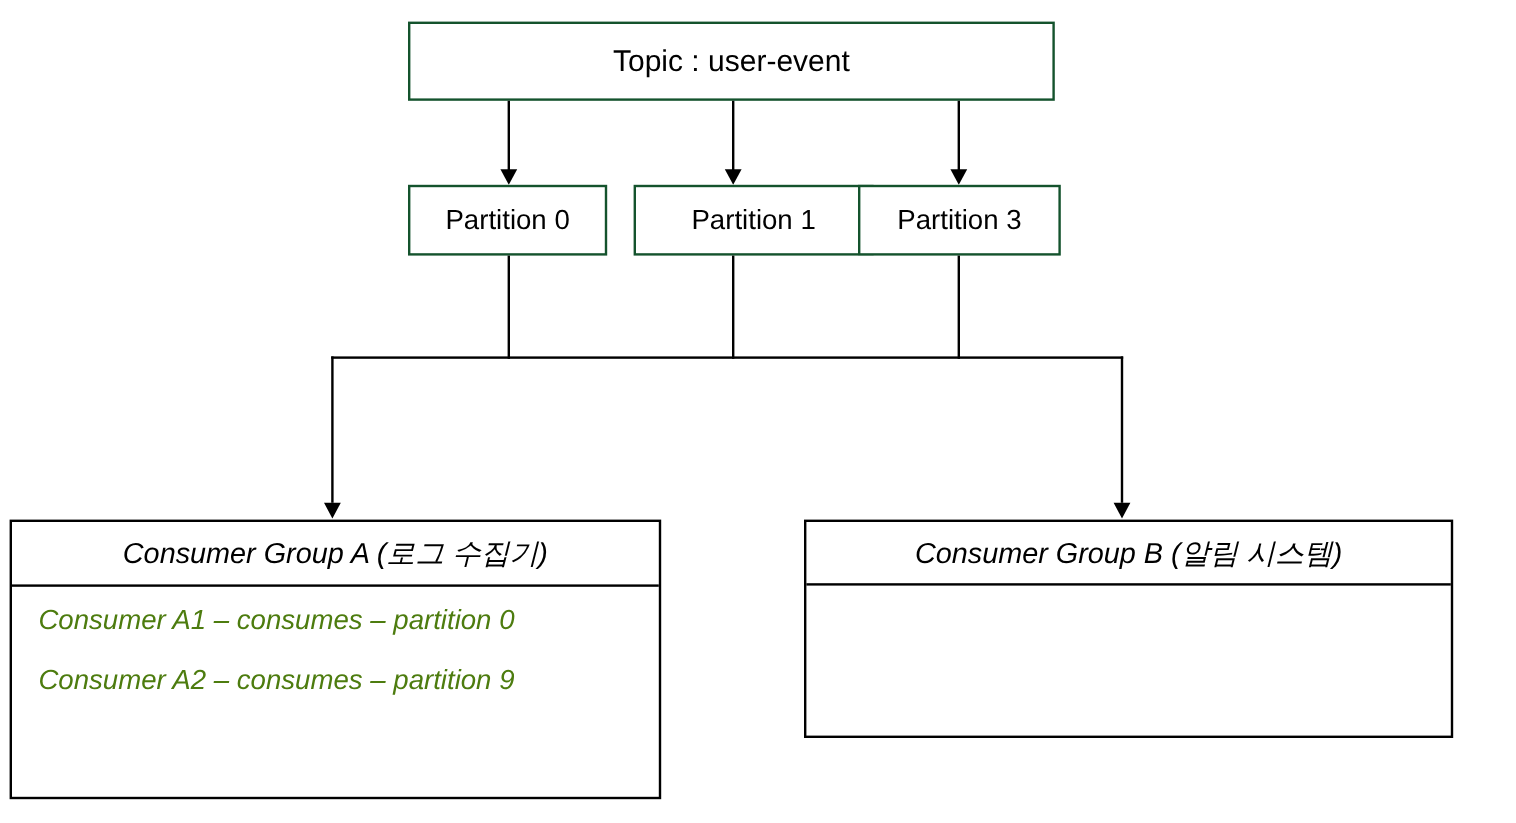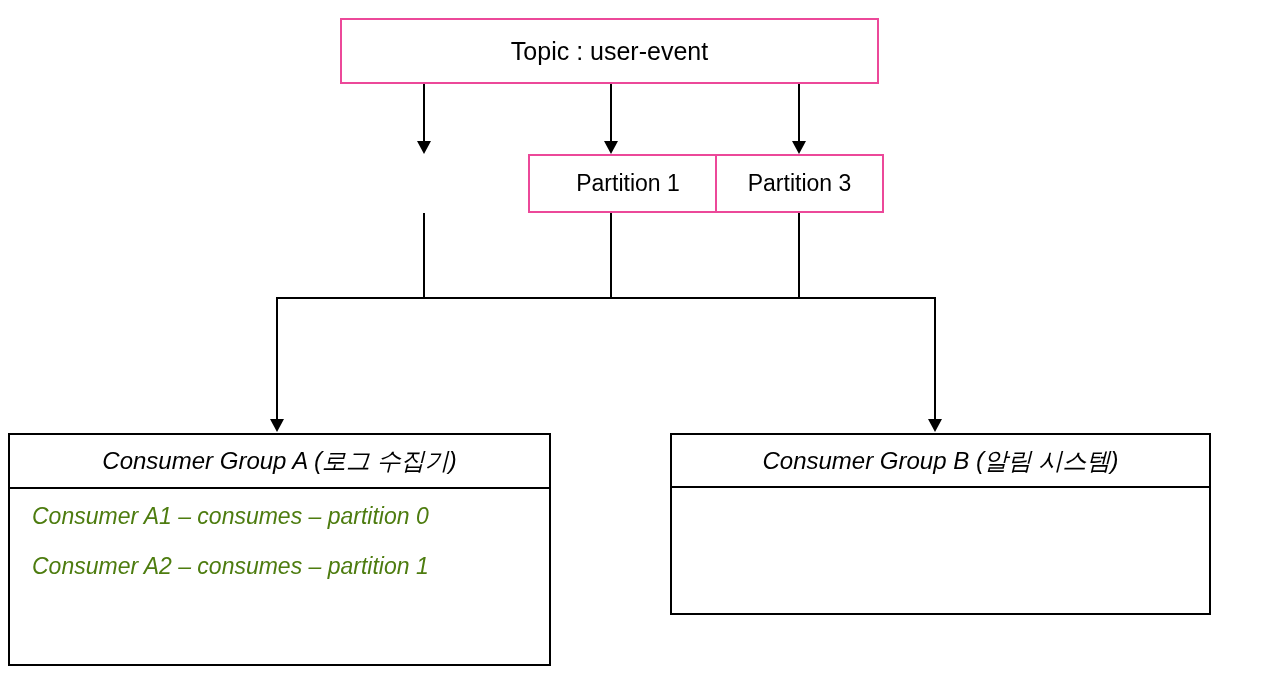--- a/index.html
+++ b/index.html
@@ -12,21 +12,21 @@
     width: 1263px;
     height: 686px;
     background: #ffffff;
     font-family: "Liberation Sans", "DejaVu Sans", sans-serif;
     color: #000000;
     overflow: hidden;
   }
   .box {
     position: absolute;
     box-sizing: border-box;
-    border: 2px solid #ec4899;
+    border: 2px solid #14532d;
     background: #ffffff;
     display: flex;
     align-items: center;
     justify-content: center;
     text-align: center;
     color: #000000;
   }
   #topic-box {
     left: 340px;
     top: 18px;
@@ -126,20 +126,23 @@
 
   <div class="vline" style="left:423px; top:84px; height:58px;"></div>
   <div class="arrowhead" style="left:417px; top:141px;"></div>
 
   <div class="vline" style="left:610px; top:84px; height:58px;"></div>
   <div class="arrowhead" style="left:604px; top:141px;"></div>
 
   <div class="vline" style="left:798px; top:84px; height:58px;"></div>
   <div class="arrowhead" style="left:792px; top:141px;"></div>
 
+  <div class="box partition-box" id="partition-box-0">
+    <span>Partition 0</span>
+  </div>
   <div class="box partition-box" id="partition-box-1">
     <span>Partition 1</span>
   </div>
   <div class="box partition-box" id="partition-box-2">
     <span>Partition 3</span>
   </div>
 
   <div class="vline" style="left:423px; top:213px; height:86px;"></div>
   <div class="vline" style="left:610px; top:213px; height:86px;"></div>
   <div class="vline" style="left:798px; top:213px; height:86px;"></div>
@@ -149,21 +152,21 @@
   <div class="vline" style="left:276px; top:297px; height:122px;"></div>
   <div class="arrowhead" style="left:270px; top:419px;"></div>
 
   <div class="vline" style="left:934px; top:297px; height:122px;"></div>
   <div class="arrowhead" style="left:928px; top:419px;"></div>
 
   <div class="group-box" id="group-box-a">
     <div class="group-header">Consumer Group A  (로그 수집기)</div>
     <div class="group-body">
       <div class="consumer-row">Consumer A1 – consumes – partition 0</div>
-      <div class="consumer-row">Consumer A2 – consumes – partition 1</div>
+      <div class="consumer-row">Consumer A2 – consumes – partition 9</div>
     </div>
   </div>
 
   <div class="group-box" id="group-box-b">
     <div class="group-header">Consumer Group B (알림 시스템)</div>
   </div>
 
 </div>
 
 </body></html>

